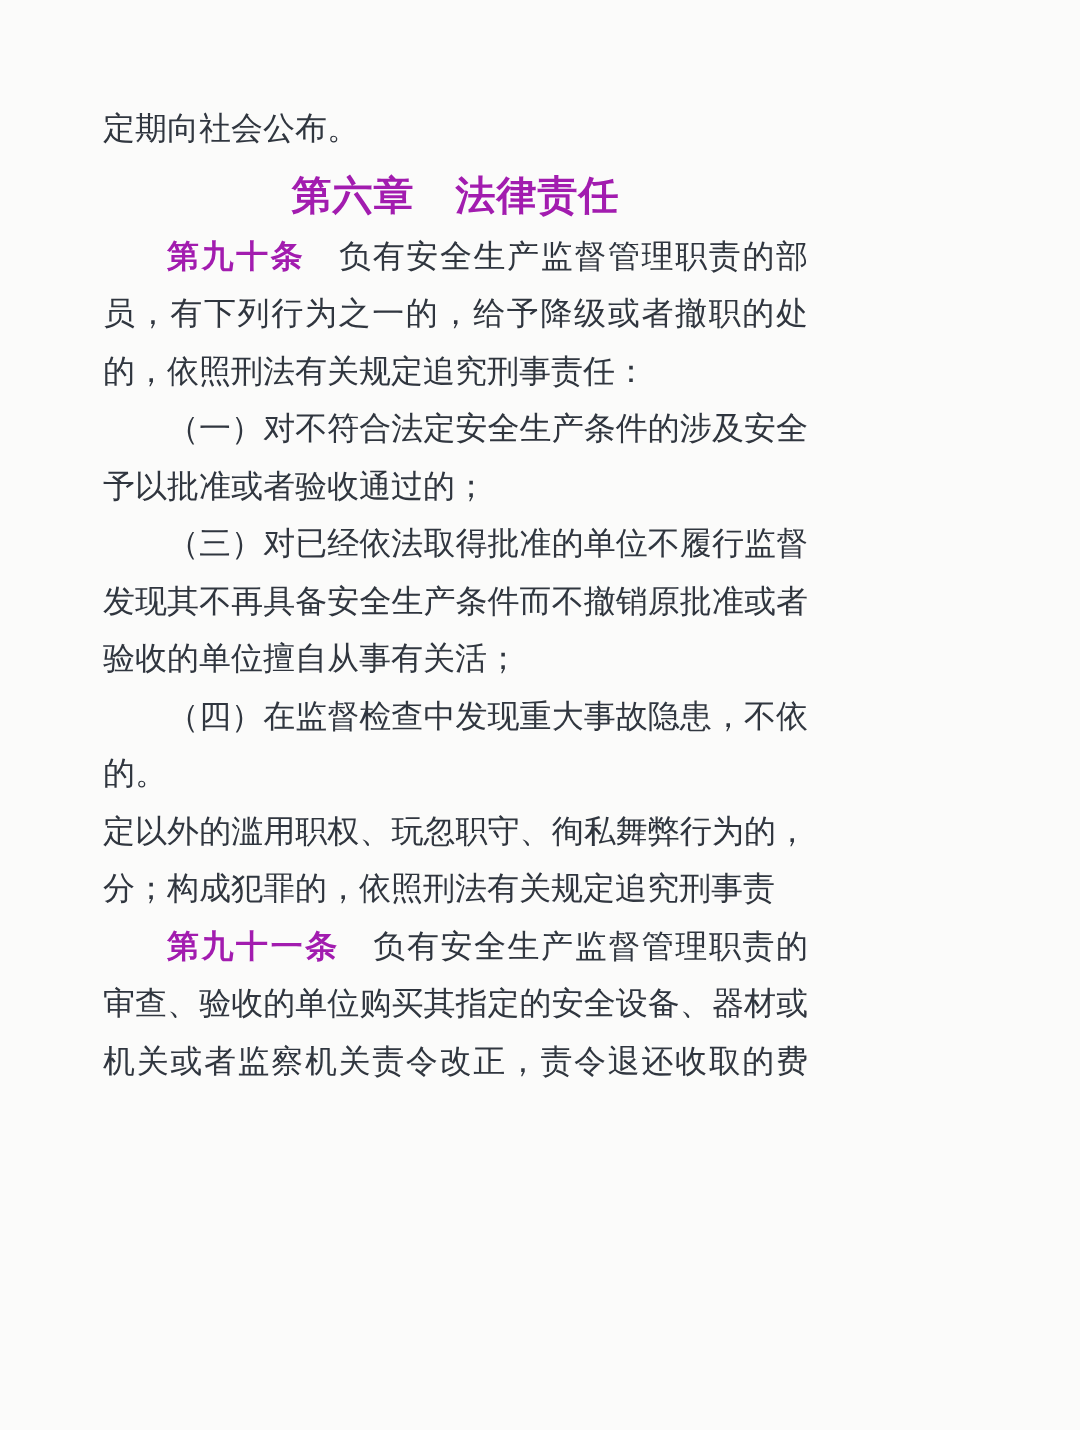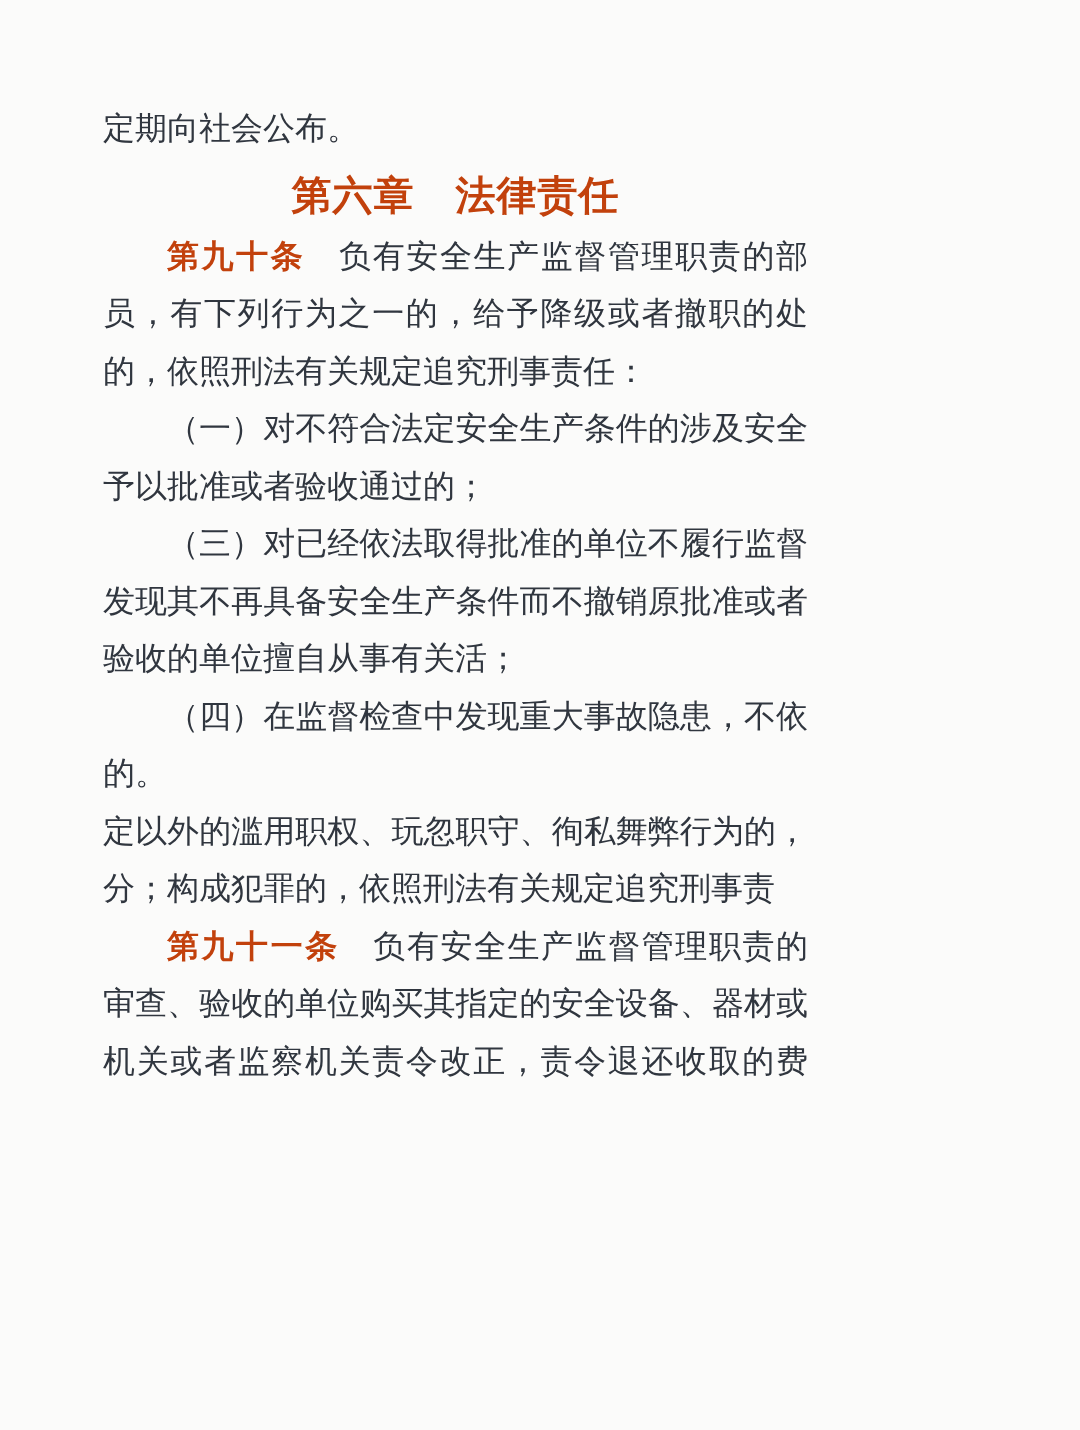--- a/index.html
+++ b/index.html
@@ -44,21 +44,21 @@
     text-align: center;
     text-align-last: center;
     letter-spacing: 2px;
   }
   .seg {
     font-family: "Liberation Serif", serif;
   }
   .seg-article {
     font-family: Liberation Mono, monospace;
     font-weight: bold;
-    color: #c2410c;
+    color: #a21caf;
     letter-spacing: 1px;
   }
 </style>
 </head>
 <body>
 
 <div class="page">
   <div id="lines">
       <div class="line plain"><span class="seg">定期向社会公布。</span></div>
       <div class="heading"><span class="seg-article">第六章　法律责任</span></div>

